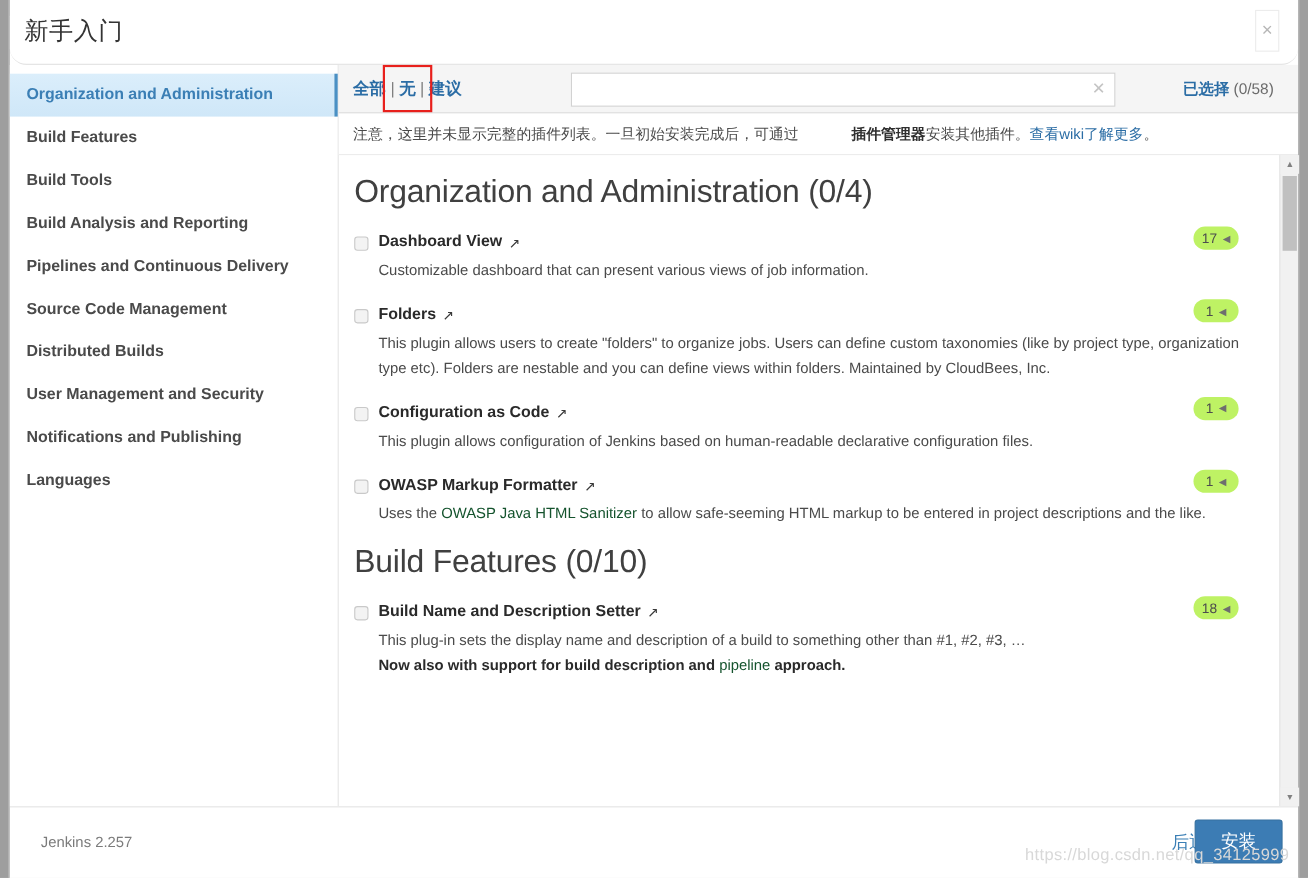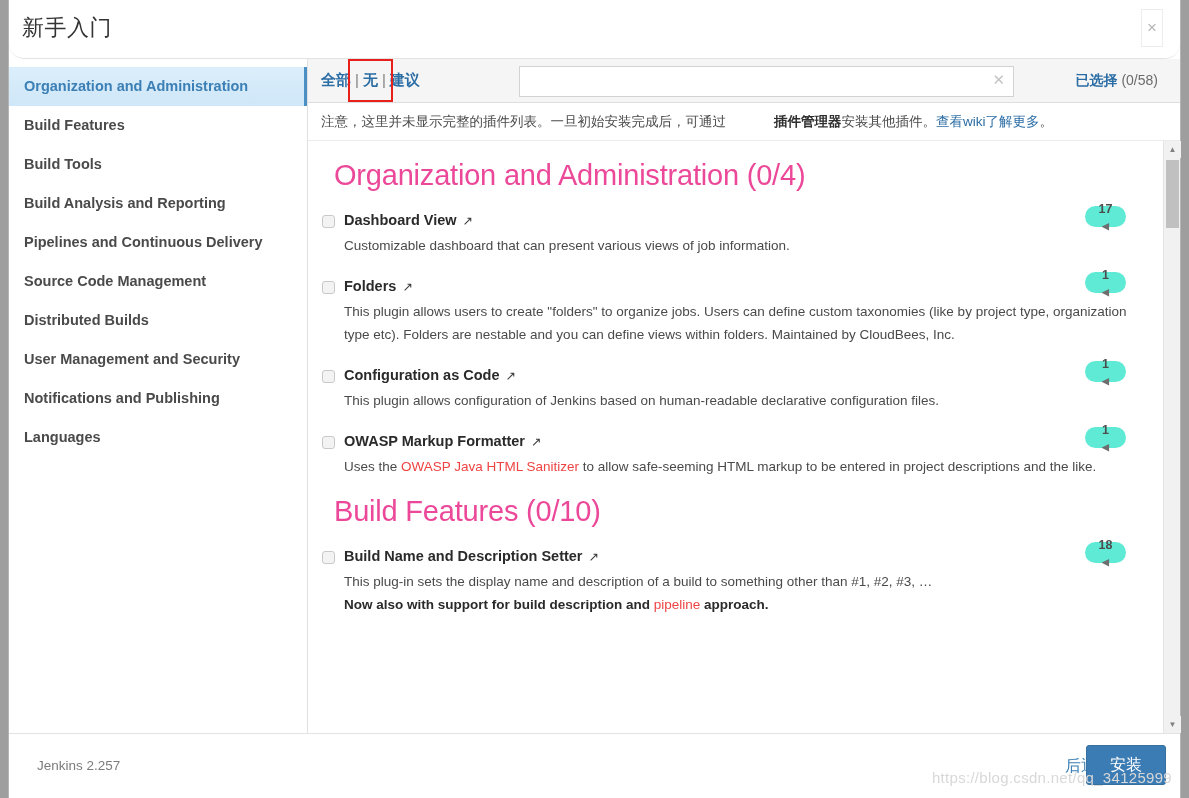--- a/index.html
+++ b/index.html
@@ -186,22 +186,22 @@
     display: flex;
   }
   .scroll-body {
     flex: 1 1 auto;
     overflow: hidden;
     padding: 14px 15px 0 14px;
     min-width: 0;
   }
   .section-title {
     font-size: 29px;
-    color: #ec4899;
-    margin: 12px 0 16px 12px;
+    color: #404040;
+    margin: 12px 0 16px 0;
     font-weight: normal;
     letter-spacing: -0.2px;
   }
   .section-title:first-child { margin-top: 4px; }
 
   .plugin {
     margin-bottom: 17px;
     position: relative;
   }
   .plugin-head {
@@ -230,43 +230,42 @@
     font-size: 12.5px;
     color: #3a3a3a;
     cursor: pointer;
   }
   .badge {
     position: absolute;
     right: 22px; top: -2px;
     min-width: 41px;
     height: 21px;
     border-radius: 11px;
-    background: #5eead4;
+    background: #bef264;
     color: #4d4d4d;
     font-size: 12.5px;
-    font-weight: bold;
+    font-weight: normal;
     display: flex;
     align-items: center;
     justify-content: center;
     gap: 5px;
     cursor: pointer;
-    flex-direction: column;
   }
   .badge .tri {
     font-size: 9px;
     color: #6e6e6e;
   }
   .pdesc {
     margin: 7px 0 0 22px;
     font-size: 13.5px;
     line-height: 1.65;
     color: #4a4a4a;
     max-width: 810px;
   }
-  .pdesc a { color: #ef4444; text-decoration: none; cursor: pointer; }
+  .pdesc a { color: #14532d; text-decoration: none; cursor: pointer; }
   .pdesc b { color: #2a2a2a; }
 
   
   .vscroll {
     flex: 0 0 17px;
     width: 17px;
     background: #f1f1f1;
     border-left: 1px solid #e4e4e4;
     position: relative;
     cursor: pointer;

